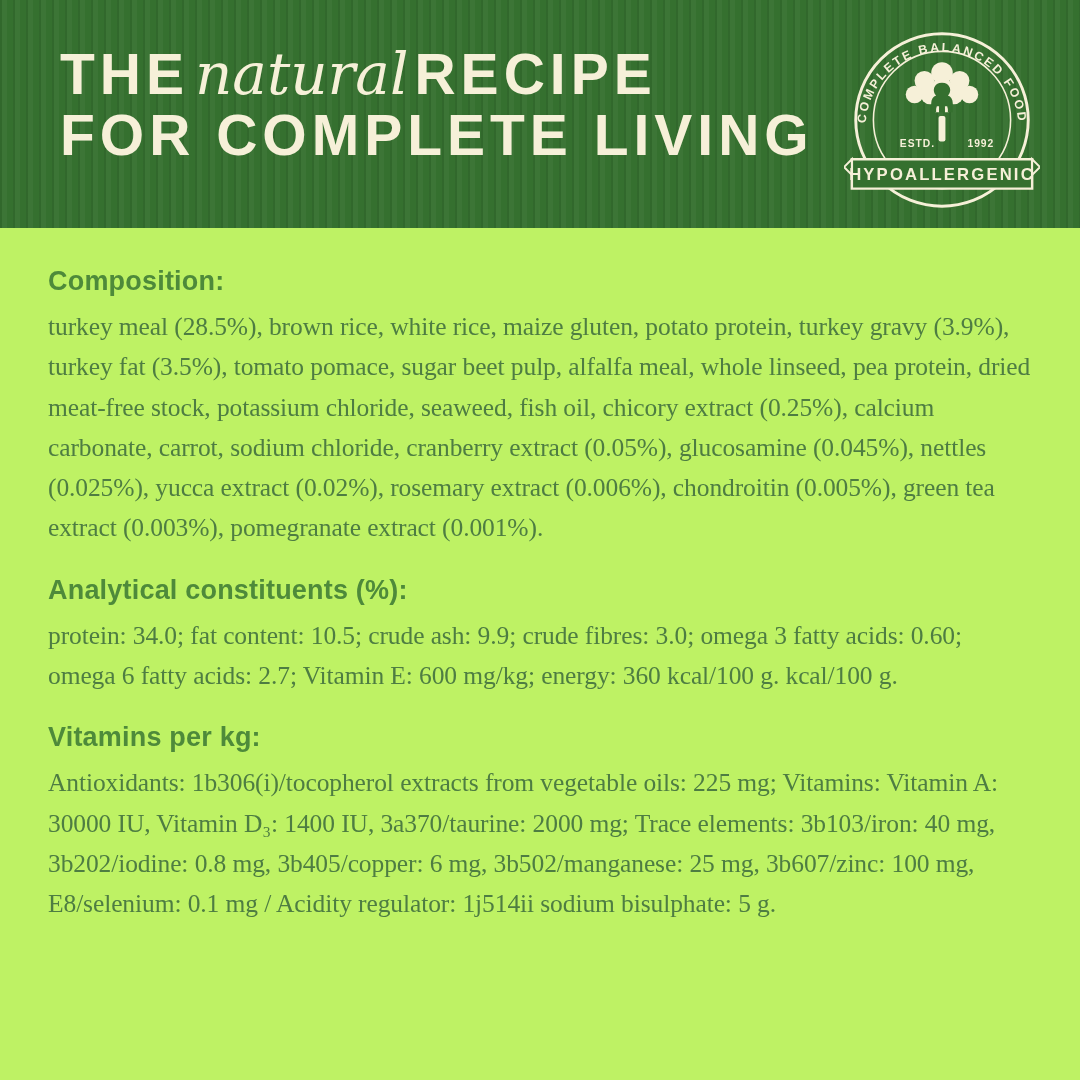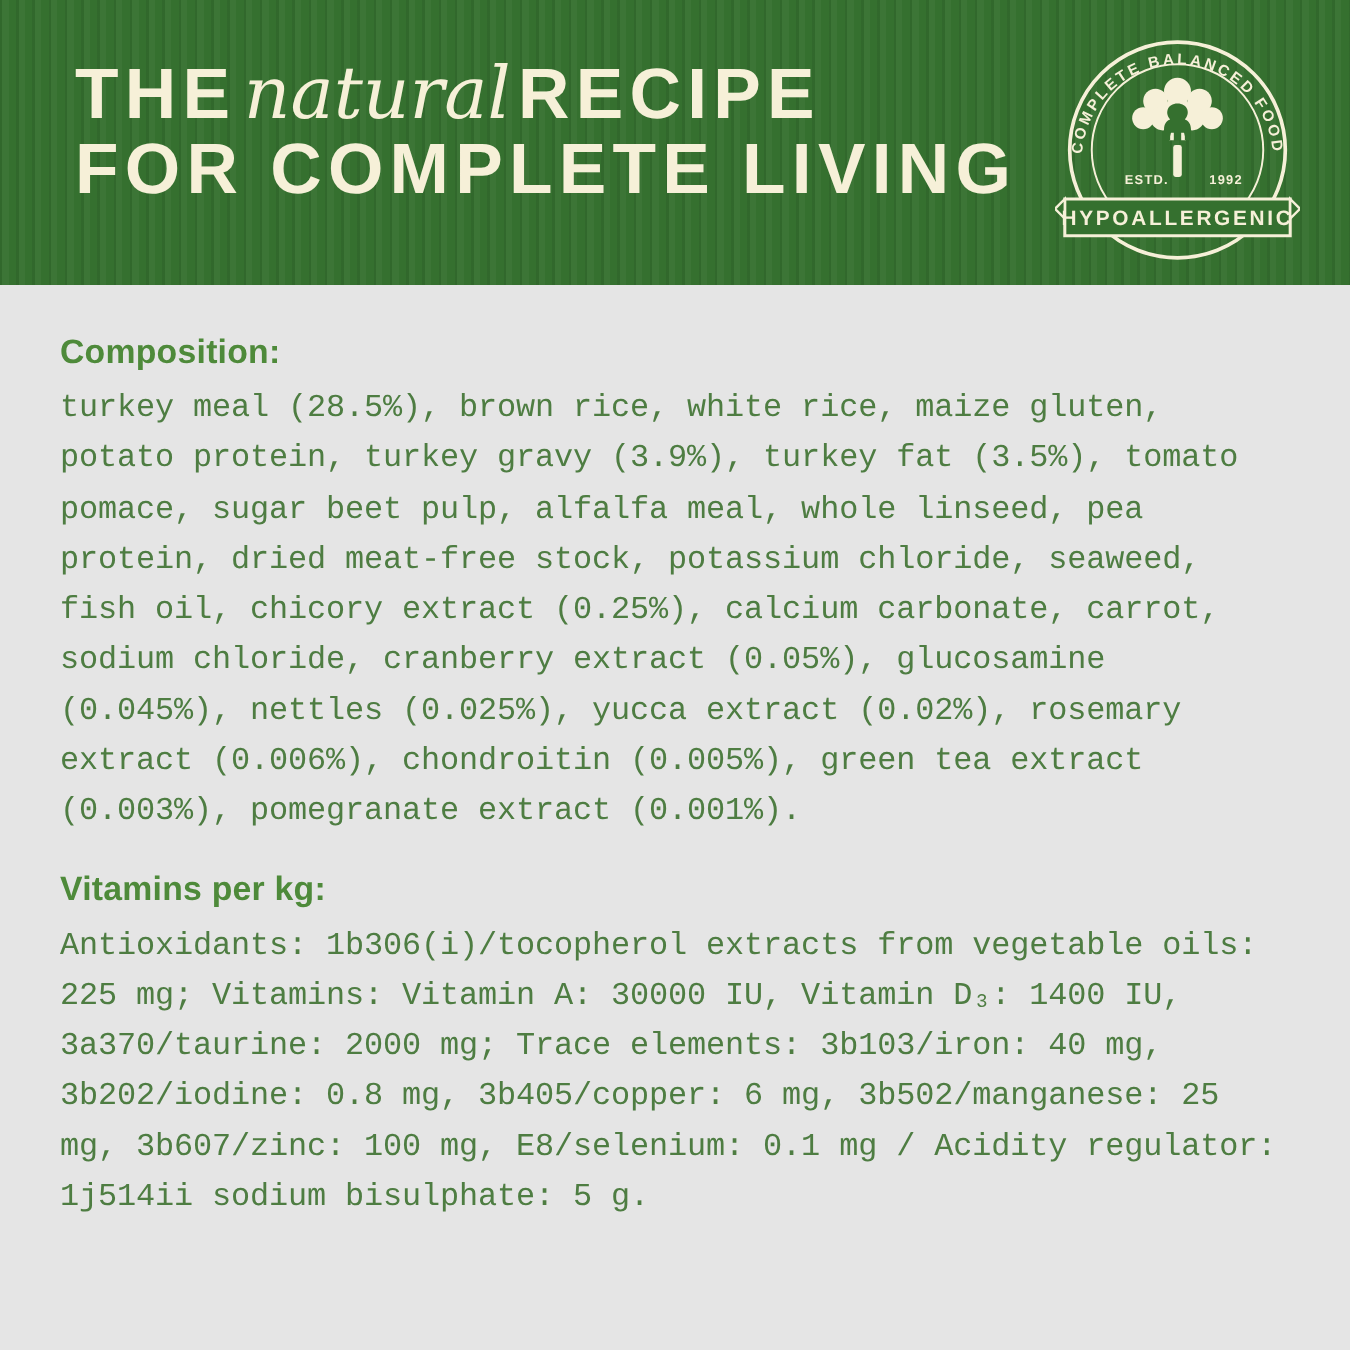--- a/index.html
+++ b/index.html
@@ -8,21 +8,21 @@
     width: 1080px;
     height: 1080px;
     background: #f2e9c8;
     font-family: "DejaVu Sans", sans-serif;
     overflow: hidden;
   }
   .page {
     position: relative;
     width: 1080px;
     height: 1080px;
-    background: #e5e5e5;
+    background: #bef264;
   }
 
   
   .header {
     position: relative;
     width: 100%;
     height: 228px;
     background: #35702f;
     background-image:
       repeating-linear-gradient(
@@ -82,21 +82,21 @@
   }
   h2.section-title {
     font-family: "Liberation Sans", sans-serif;
     font-weight: bold;
     font-size: 27px;
     color: #4e8a3a;
     margin: 0 0 10px 0;
     letter-spacing: 0.2px;
   }
   p.section-body {
-    font-family: Liberation Mono, monospace;
+    font-family: Liberation Serif, serif;
     font-size: 25.5px;
     line-height: 1.58;
     color: #4e7d42;
     margin: 0 0 26px 0;
     letter-spacing: -0.1px;
   }
   .sec-analytical .section-title { margin-top: 2px; }
   .sec-additives p.section-body { margin-bottom: 0; }
 </style>
 </head>
@@ -155,20 +155,24 @@
     </div>
   </div>
 
   <div class="content">
 
     <section class="sec-composition">
       <h2 class="section-title">Composition:</h2>
       <p class="section-body">turkey meal (28.5%), brown rice, white rice, maize gluten, potato protein, turkey gravy (3.9%), turkey fat (3.5%), tomato pomace, sugar beet pulp, alfalfa meal, whole linseed, pea protein, dried meat-free stock, potassium chloride, seaweed, fish oil, chicory extract (0.25%), calcium carbonate, carrot, sodium chloride, cranberry extract (0.05%), glucosamine (0.045%), nettles (0.025%), yucca extract (0.02%), rosemary extract (0.006%), chondroitin (0.005%), green tea extract (0.003%), pomegranate extract (0.001%).</p>
     </section>
 
+    <section class="sec-analytical">
+      <h2 class="section-title">Analytical constituents (%):</h2>
+      <p class="section-body">protein: 34.0; fat content: 10.5; crude ash: 9.9; crude fibres: 3.0; omega 3 fatty acids: 0.60; omega 6 fatty acids: 2.7; Vitamin E: 600 mg/kg; energy: 360 kcal/100 g. kcal/100 g.</p>
+    </section>
 
     <section class="sec-additives">
       <h2 class="section-title">Vitamins per kg:</h2>
       <p class="section-body">Antioxidants: 1b306(i)/tocopherol extracts from vegetable oils: 225 mg; Vitamins: Vitamin A: 30000 IU, Vitamin D₃: 1400 IU, 3a370/taurine: 2000 mg; Trace elements: 3b103/iron: 40 mg, 3b202/iodine: 0.8 mg, 3b405/copper: 6 mg, 3b502/manganese: 25 mg, 3b607/zinc: 100 mg, E8/selenium: 0.1 mg / Acidity regulator: 1j514ii sodium bisulphate: 5 g.</p>
     </section>
 
   </div>
 </div>
 
 </body></html>

